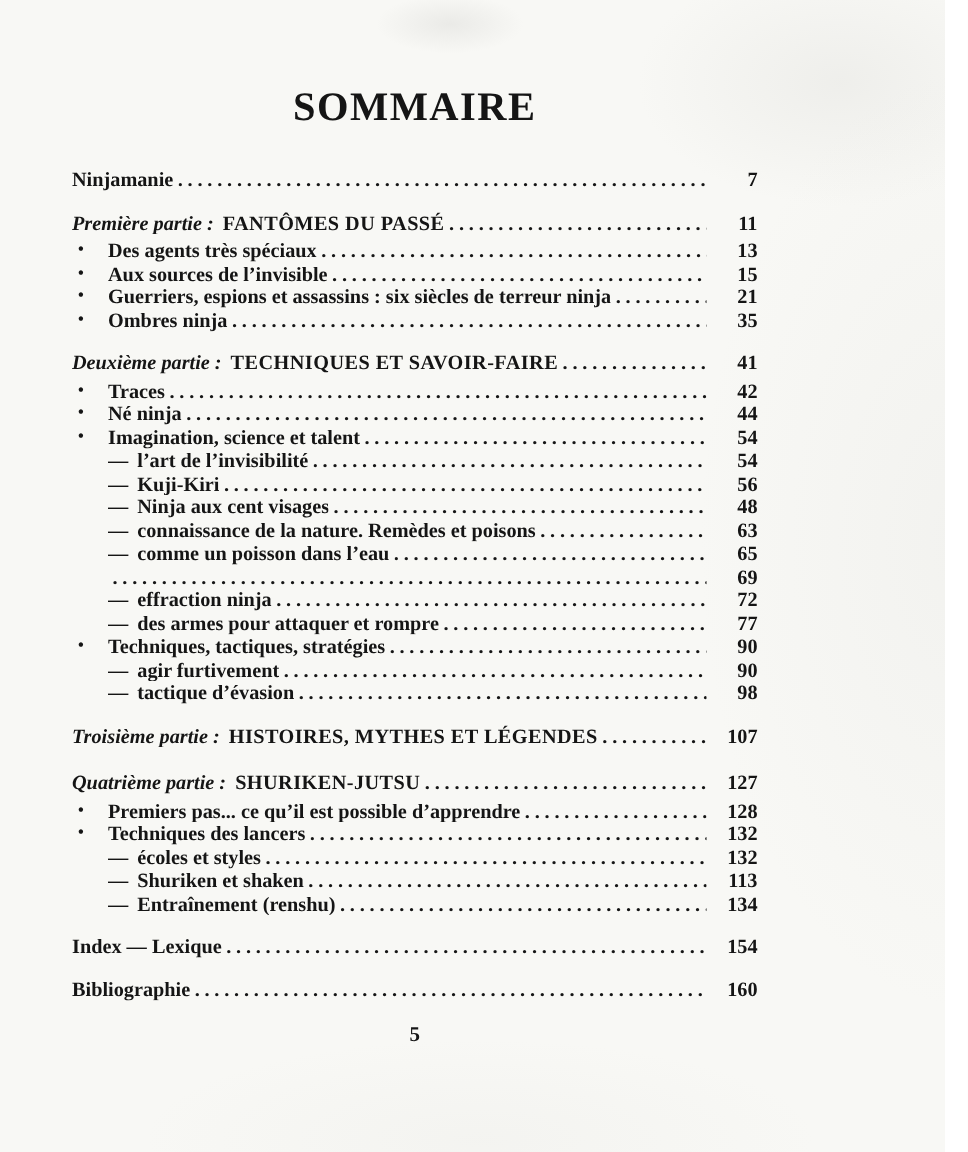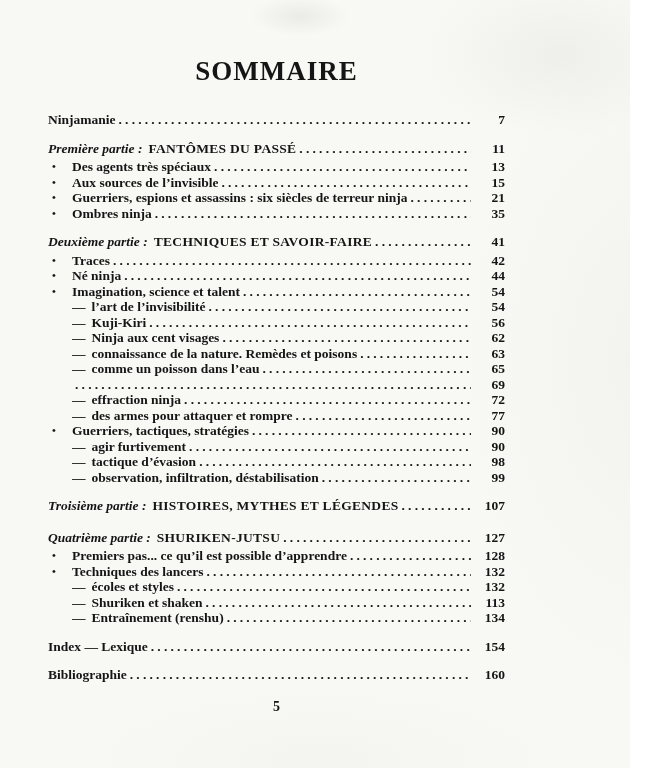--- a/index.html
+++ b/index.html
@@ -146,21 +146,21 @@
         <span class="num">54</span>
       </div>
       <div class="row dash">
         <span class="label"><span class="dash-glyph">—</span><span>Kuji-Kiri</span></span>
         <span class="leader"></span>
         <span class="num">56</span>
       </div>
       <div class="row dash">
         <span class="label"><span class="dash-glyph">—</span><span>Ninja aux cent visages</span></span>
         <span class="leader"></span>
-        <span class="num">62</span>
+        <span class="num">48</span>
       </div>
       <div class="row dash">
         <span class="label"><span class="dash-glyph">—</span><span>connaissance de la nature. Remèdes et poisons</span></span>
         <span class="leader"></span>
         <span class="num">63</span>
       </div>
       <div class="row dash">
         <span class="label"><span class="dash-glyph">—</span><span>comme un poisson dans l’eau</span></span>
         <span class="leader"></span>
         <span class="num">65</span>
@@ -174,38 +174,33 @@
         <span class="leader"></span>
         <span class="num">72</span>
       </div>
       <div class="row dash">
         <span class="label"><span class="dash-glyph">—</span><span>des armes pour attaquer et rompre</span></span>
         <span class="leader"></span>
         <span class="num">77</span>
       </div>
       <div class="row bullet">
         <span class="marker">•</span>
-        <span class="label">Guerriers, tactiques, stratégies</span>
+        <span class="label">Techniques, tactiques, stratégies</span>
         <span class="leader"></span>
         <span class="num">90</span>
       </div>
       <div class="row dash">
         <span class="label"><span class="dash-glyph">—</span><span>agir furtivement</span></span>
         <span class="leader"></span>
         <span class="num">90</span>
       </div>
       <div class="row dash">
         <span class="label"><span class="dash-glyph">—</span><span>tactique d’évasion</span></span>
         <span class="leader"></span>
         <span class="num">98</span>
-      </div>
-      <div class="row dash">
-        <span class="label"><span class="dash-glyph">—</span><span>observation, infiltration, déstabilisation</span></span>
-        <span class="leader"></span>
-        <span class="num">99</span>
       </div>
       <div class="row part">
         <span class="label"><span class="prefix">Troisième partie :</span><span class="caps">HISTOIRES, MYTHES ET LÉGENDES</span></span>
         <span class="leader"></span>
         <span class="num">107</span>
       </div>
       <div class="row part">
         <span class="label"><span class="prefix">Quatrième partie :</span><span class="caps">SHURIKEN-JUTSU</span></span>
         <span class="leader"></span>
         <span class="num">127</span>

